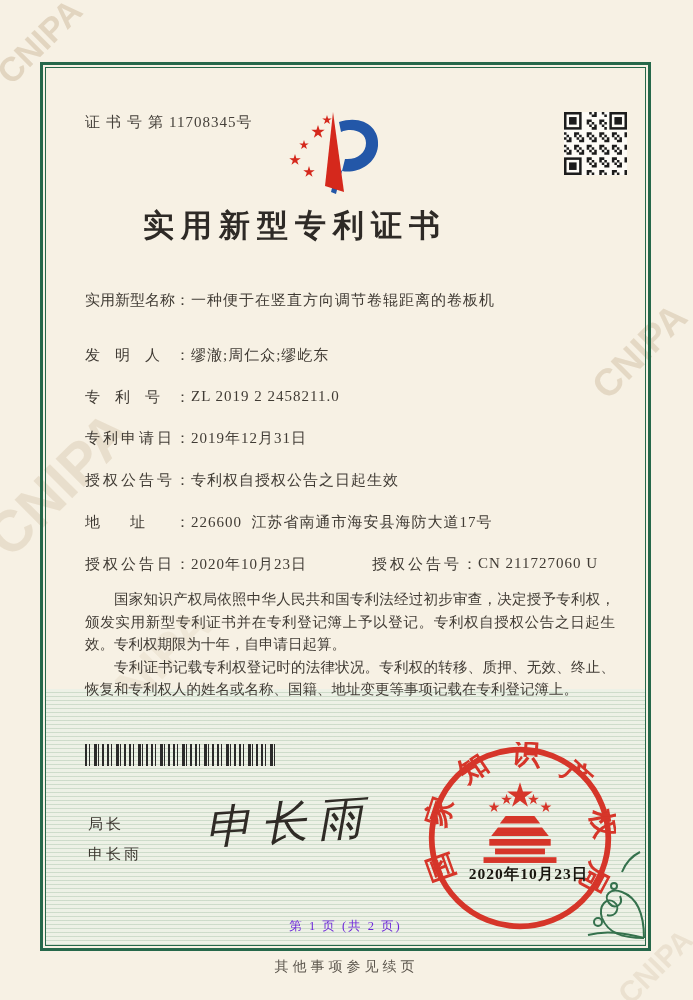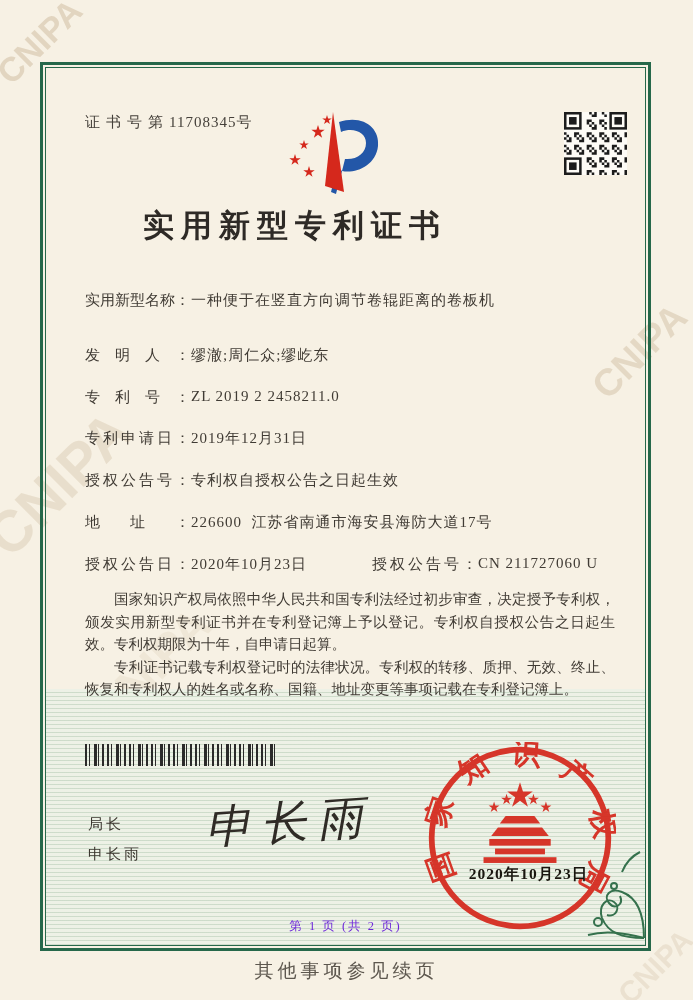--- a/index.html
+++ b/index.html
@@ -66,21 +66,21 @@
     position:absolute;left:446px;top:864px;width:165px;text-align:center;z-index:6;
     font-size:15.5px;font-weight:bold;color:#19150f;letter-spacing:1px;
   }
   .flourish{position:absolute;left:552px;top:842px;width:94px;height:100px;z-index:4;}
   .pageinfo{
     position:absolute;left:40px;top:918px;width:611px;text-align:center;z-index:4;
     font-size:12.5px;letter-spacing:2px;color:#6d28d9;
   }
   .contnote{
     position:absolute;left:0;top:958px;width:693px;text-align:center;z-index:3;
-    font-size:19px;letter-spacing:4px;color:#5d574e;
+    font-size:14px;letter-spacing:4px;color:#5d574e;
   }
   .logo{position:absolute;left:287px;top:110px;width:96px;height:88px;}
   .qr{position:absolute;left:564px;top:112px;width:63px;height:63px;background:#fdfbf6;}
 </style>
 </head>
 <body>
 
 <span class="wm" style="left:-12px;top:22px;font-size:34px;opacity:.45;">CNIPA</span>
 <span class="wm" style="left:-30px;top:450px;font-size:58px;opacity:.30;">CNIPA</span>
 <span class="wm" style="left:582px;top:330px;font-size:38px;opacity:.40;">CNIPA</span>

